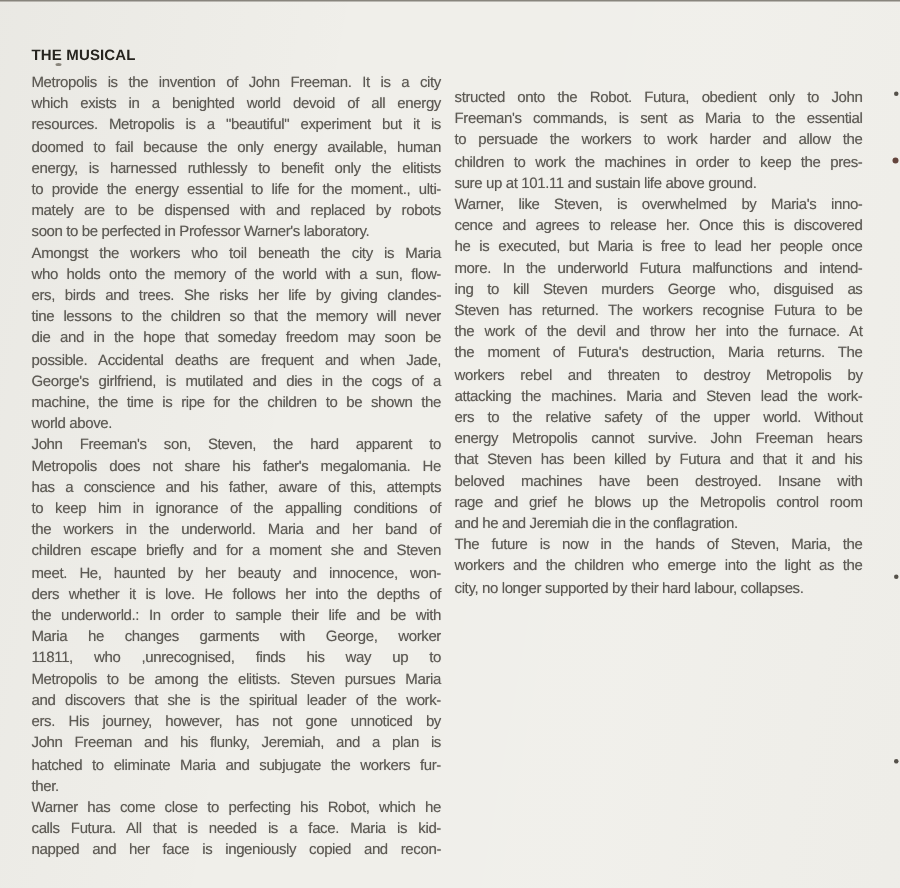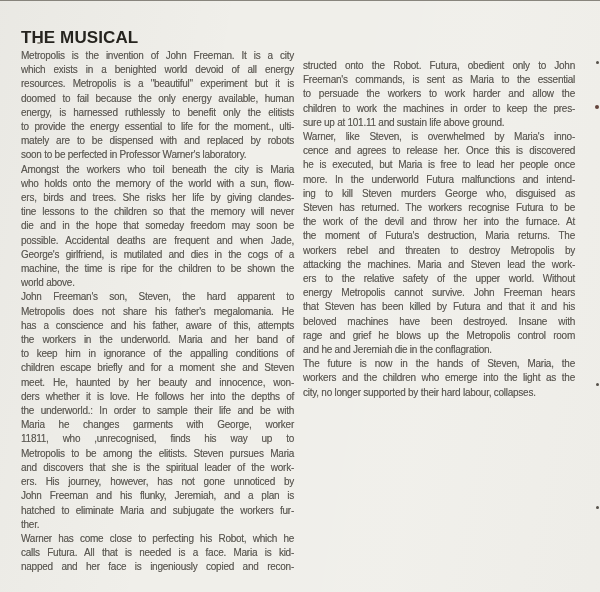--- a/index.html
+++ b/index.html
@@ -28,21 +28,21 @@
     color: var(--ink, #5d5a54);
     font-size: 10px;
     line-height: 14.2px;
     letter-spacing: -0.25px;
     text-shadow: 0 0 0.5px rgba(93,90,84,0.55);
   }
   #col-left  { left: 21px;  top: 30px; width: 273px; }
   #col-right { left: 303px; top: 59px; width: 272px; }
   .heading {
     font-weight: bold;
-    font-size: 17px;
+    font-size: 10px;
     line-height: 15px;
     letter-spacing: 0.1px;
     color: var(--heading-ink, #26241f);
     margin-bottom: 4px;
     text-shadow: none;
   }
   .para { margin: 0; }
   .line {
     text-align: justify;
     text-align-last: justify;
@@ -93,22 +93,22 @@
         <div class="line">die and in the hope that someday freedom may soon be</div>
         <div class="line">possible.  Accidental deaths are frequent and when Jade,</div>
         <div class="line">George's girlfriend, is mutilated and dies in the cogs of a</div>
         <div class="line">machine, the time is ripe for the children to be shown the</div>
         <div class="line last">world above.</div>
       </div>
       <div class="para">
         <div class="line">John Freeman's son, Steven, the hard apparent to</div>
         <div class="line">Metropolis does not share his father's megalomania.  He</div>
         <div class="line">has a conscience and his father, aware of this, attempts</div>
+        <div class="line">to keep him in ignorance of the appalling conditions of</div>
         <div class="line">the workers in the underworld.  Maria and her band of</div>
-        <div class="line">to keep him in ignorance of the appalling conditions of</div>
         <div class="line">children escape briefly and for a moment she and Steven</div>
         <div class="line">meet.  He, haunted by her beauty and innocence, won-</div>
         <div class="line">ders whether it is love.  He follows her into the depths of</div>
         <div class="line">the underworld.: In order to sample their life and be with</div>
         <div class="line">Maria he changes garments with George, worker</div>
         <div class="line">11811, who ,unrecognised, finds his way up to</div>
         <div class="line">Metropolis to be among the elitists. Steven pursues Maria</div>
         <div class="line">and discovers that she is the spiritual leader of the work-</div>
         <div class="line">ers.  His journey, however, has not gone unnoticed by</div>
         <div class="line">John  Freeman and his flunky, Jeremiah, and a plan is</div>

